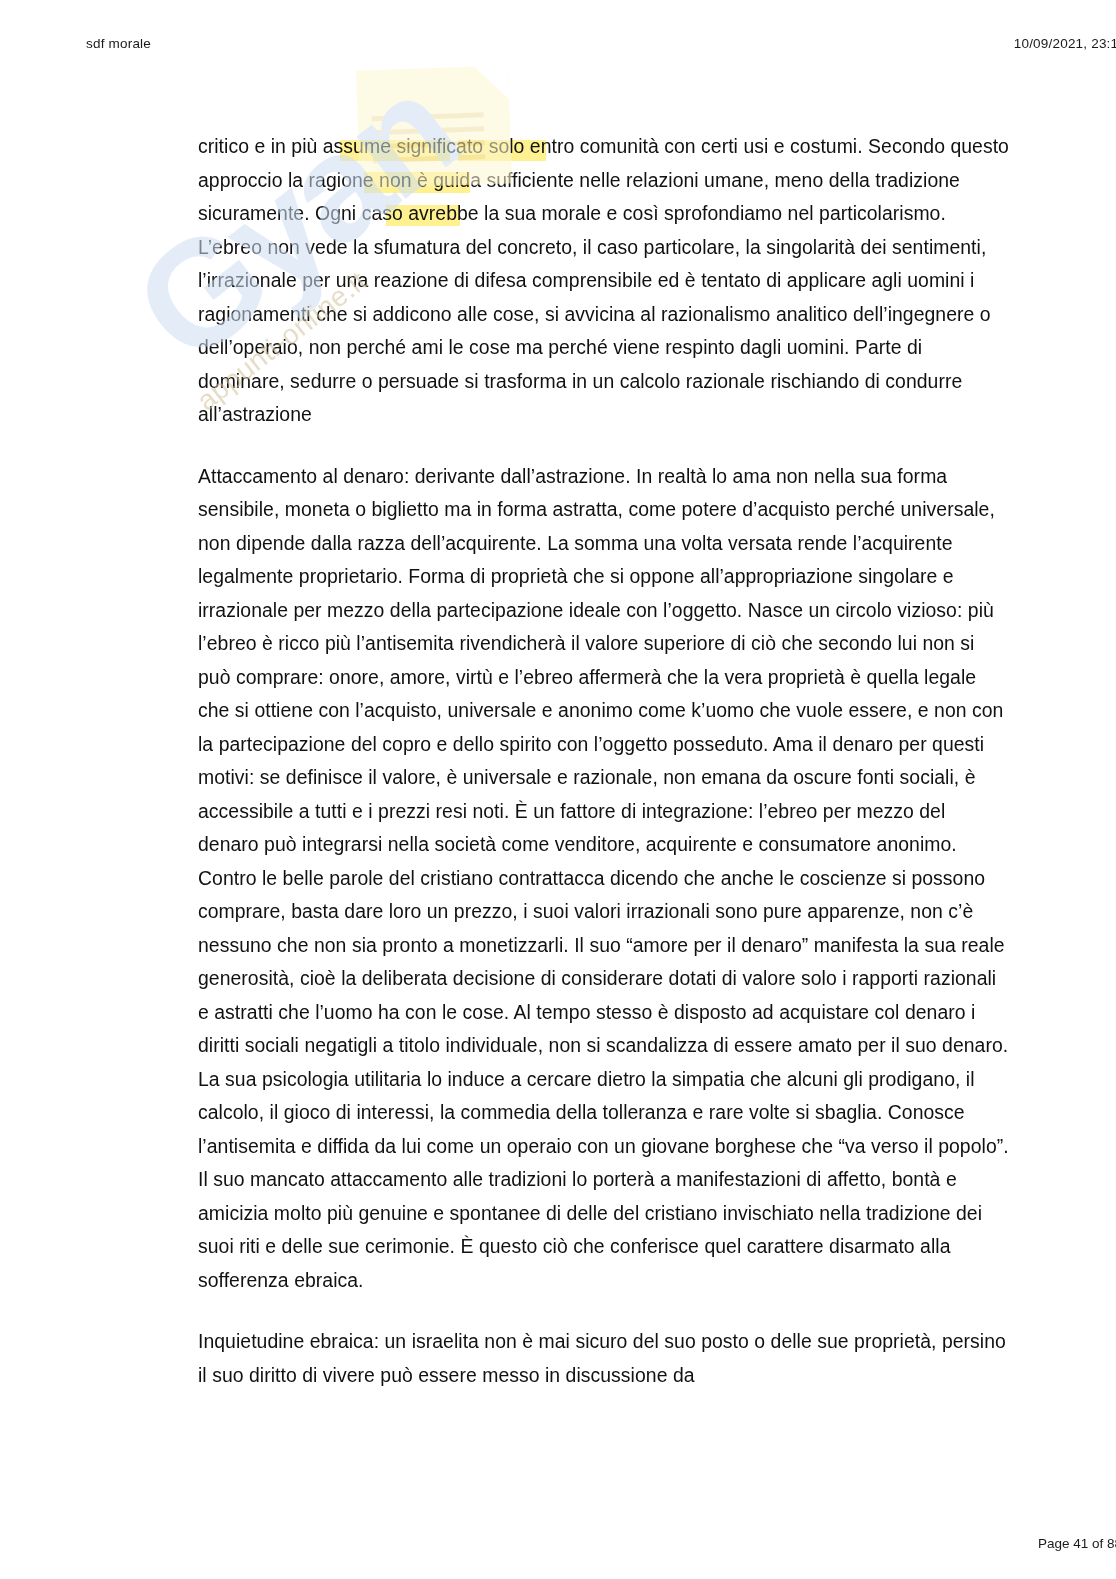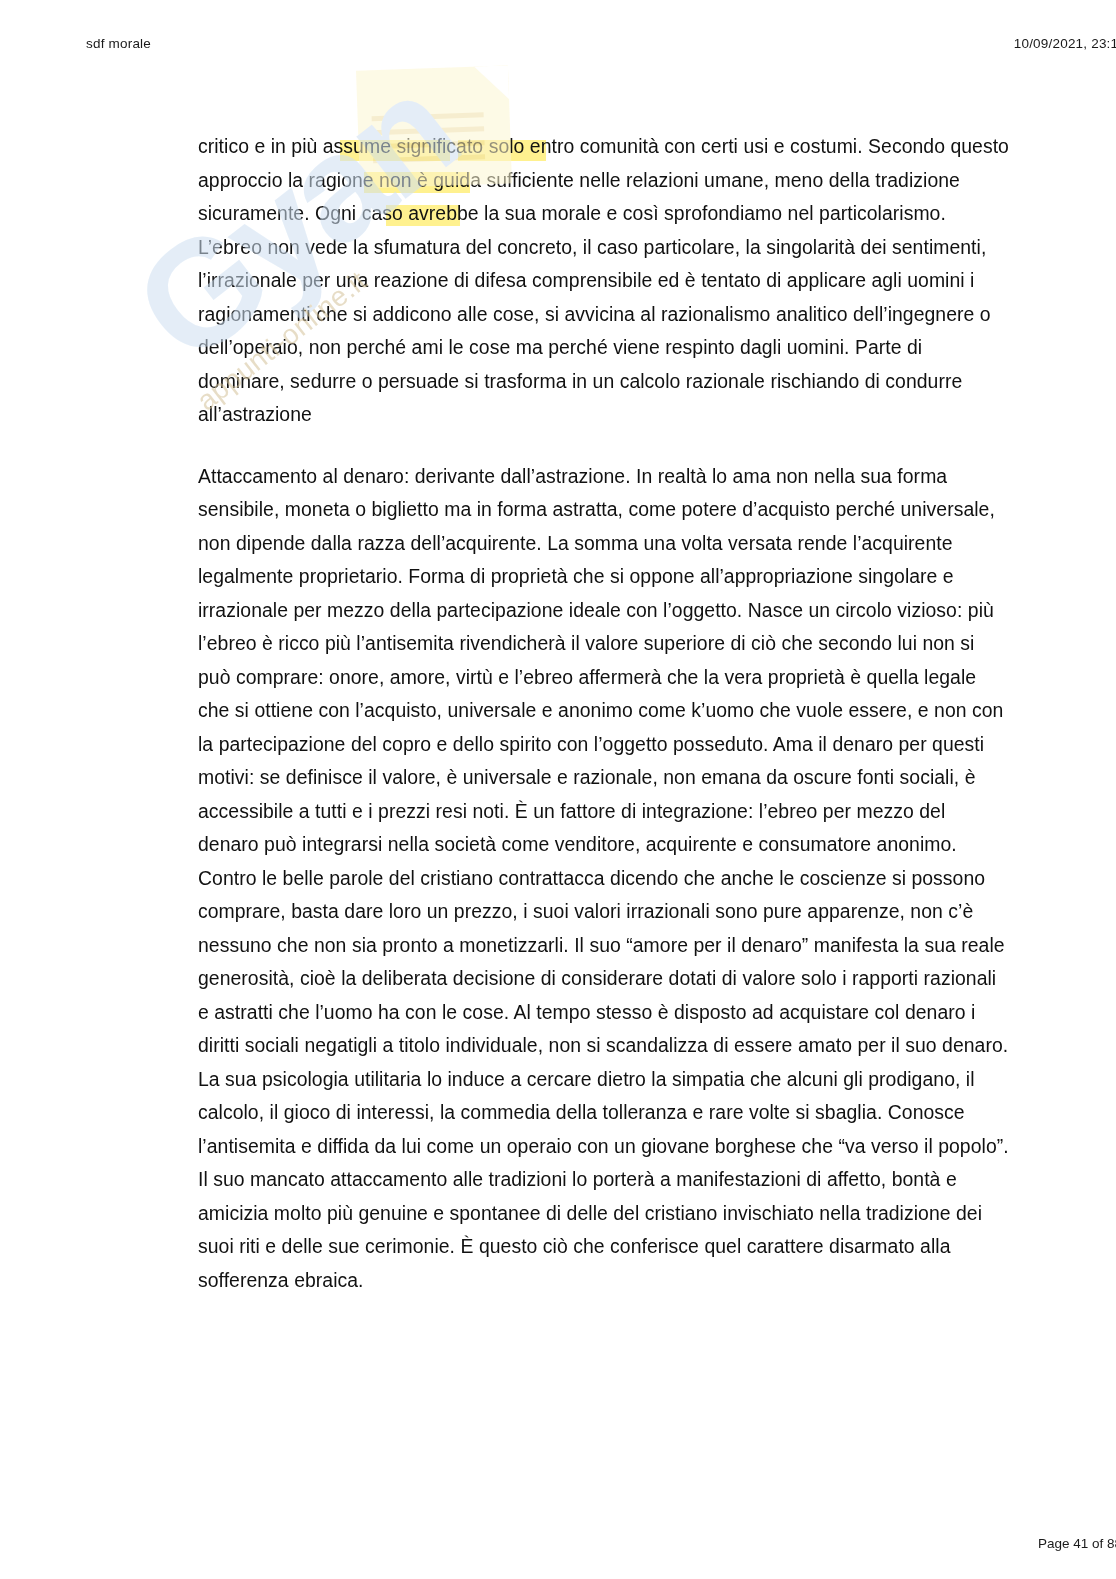--- a/index.html
+++ b/index.html
@@ -173,19 +173,20 @@
   </div>
 
   <div class="hl" style="left:292px; top:140px; width:110px; height:21px;"></div>
   <div class="hl" style="left:410px; top:140px; width:88px; height:21px;"></div>
   <div class="hl" style="left:316px; top:172px; width:106px; height:21px;"></div>
   <div class="hl" style="left:338px; top:205px; width:74px; height:21px;"></div>
 
   <div class="content text-layer">
     <p class="para"><span>critico e in più assume significato solo entro comunità con certi usi e costumi. Secondo questo approccio la ragione non è guida sufficiente nelle relazioni umane, meno della tradizione sicuramente. Ogni caso avrebbe la sua morale e così sprofondiamo nel particolarismo. L’ebreo non vede la sfumatura del concreto, il caso particolare, la singolarità dei sentimenti, l’irrazionale per una reazione di difesa comprensibile ed è tentato di applicare agli uomini i ragionamenti che si addicono alle cose, si avvicina al razionalismo analitico dell’ingegnere o dell’operaio, non perché ami le cose ma perché viene respinto dagli uomini. Parte di dominare, sedurre o persuade si trasforma in un calcolo razionale rischiando di condurre all’astrazione</span></p>
     <p class="para"><span class="lead">Attaccamento al denaro</span><span>: derivante dall’astrazione. In realtà lo ama non nella sua forma sensibile, moneta o biglietto ma in forma astratta, come potere d’acquisto perché universale, non dipende dalla razza dell’acquirente. La somma una volta versata rende l’acquirente legalmente proprietario. Forma di proprietà che si oppone all’appropriazione singolare e irrazionale per mezzo della partecipazione ideale con l’oggetto. Nasce un circolo vizioso: più l’ebreo è ricco più l’antisemita rivendicherà il valore superiore di ciò che secondo lui non si può comprare: onore, amore, virtù e l’ebreo affermerà che la vera proprietà è quella legale che si ottiene con l’acquisto, universale e anonimo come k’uomo che vuole essere, e non con la partecipazione del copro e dello spirito con l’oggetto posseduto. Ama il denaro per questi motivi: se definisce il valore, è universale e razionale, non emana da oscure fonti sociali, è accessibile a tutti e i prezzi resi noti. È un fattore di integrazione: l’ebreo per mezzo del denaro può integrarsi nella società come venditore, acquirente e consumatore anonimo. Contro le belle parole del cristiano contrattacca dicendo che anche le coscienze si possono comprare, basta dare loro un prezzo, i suoi valori irrazionali sono pure apparenze, non c’è nessuno che non sia pronto a monetizzarli. Il suo “amore per il denaro” manifesta la sua reale generosità, cioè la deliberata decisione di considerare dotati di valore solo i rapporti razionali e astratti che l’uomo ha con le cose. Al tempo stesso è disposto ad acquistare col denaro i diritti sociali negatigli a titolo individuale, non si scandalizza di essere amato per il suo denaro. La sua psicologia utilitaria lo induce a cercare dietro la simpatia che alcuni gli prodigano, il calcolo, il gioco di interessi, la commedia della tolleranza e rare volte si sbaglia. Conosce l’antisemita e diffida da lui come un operaio con un giovane borghese che “va verso il popolo”. Il suo mancato attaccamento alle tradizioni lo porterà a manifestazioni di affetto, bontà e amicizia molto più genuine e spontanee di delle del cristiano invischiato nella tradizione dei suoi riti e delle sue cerimonie. È questo ciò che conferisce quel carattere disarmato alla sofferenza ebraica.</span></p>
+    <p class="para"><span class="lead">Inquietudine ebraica</span><span>: un israelita non è mai sicuro del suo posto o delle sue proprietà, persino il suo diritto di vivere può essere messo in discussione da</span></p>
   </div>
 
   <div class="page-footer">
     <span>Page 41 of 88</span>
   </div>
 
 </div>
 
 </body></html>

